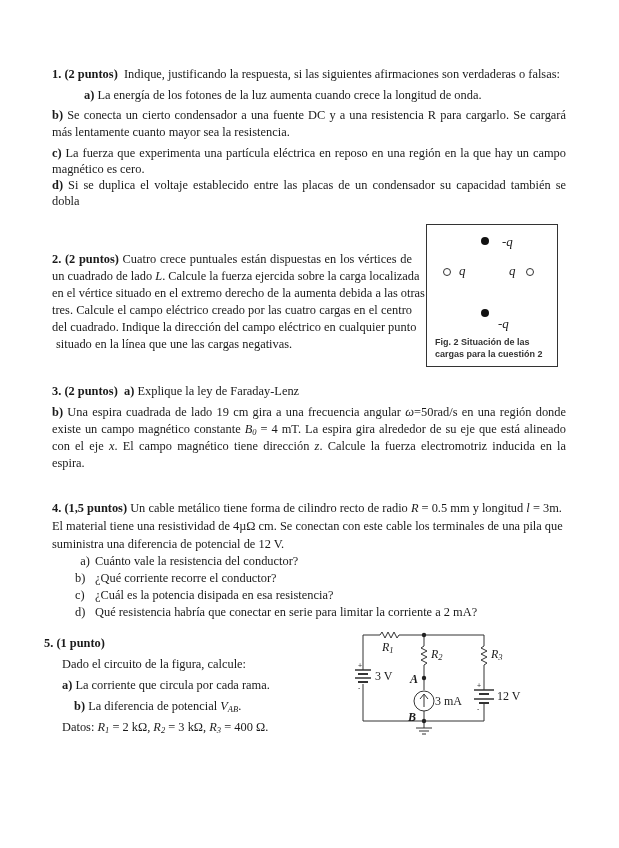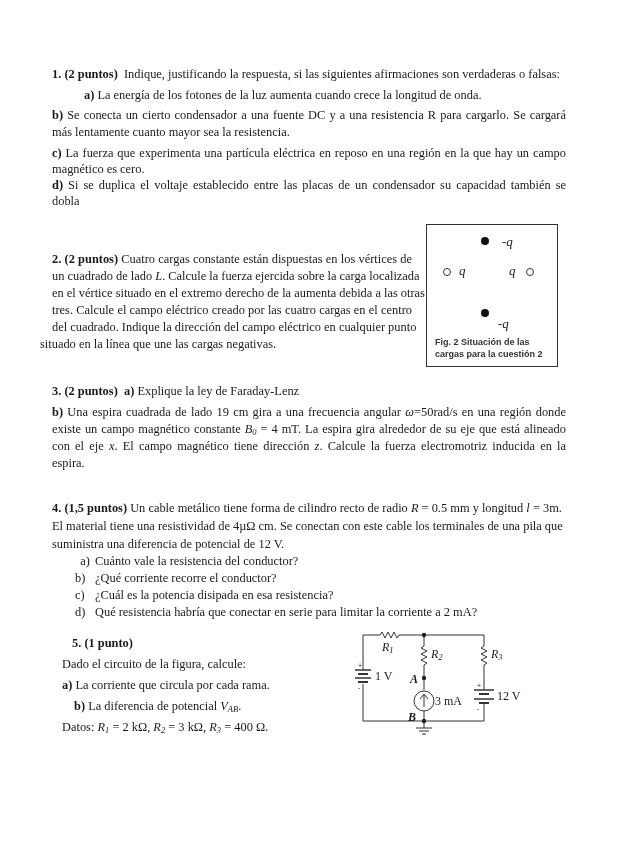--- a/index.html
+++ b/index.html
@@ -44,29 +44,29 @@
 <div class="line" style="left:52px; top:161px;">magnético es cero.</div>
 <div class="just" style="left:52px; top:177px; width:514px;">
   <b>d)</b>
   <span>Si se duplica el voltaje establecido entre las placas de un condensador su capacidad también se</span>
 </div>
 <div class="line" style="left:52px; top:193px;">dobla</div>
 
 <div class="just" style="left:52px; top:251px; width:360px;">
   <b>2.</b>
   <b>(2 puntos)</b>
-  <span>Cuatro cargas constante están dispuestas en los vértices de</span>
+  <span>Cuatro crece puntuales están dispuestas en los vértices de</span>
 </div>
 <div class="just" style="left:52px; top:268px; width:360px;">
   <span>un cuadrado de lado </span><i>L</i><span>. Calcule la fuerza ejercida sobre la carga localizada</span>
 </div>
 <div class="just" style="left:52px; top:285px; width:360px;">en el vértice situado en el extremo derecho de la aumenta debida a las otras</div>
 <div class="just" style="left:52px; top:302px; width:360px;">tres. Calcule el campo eléctrico creado por las cuatro cargas en el centro</div>
 <div class="just" style="left:52px; top:319px; width:360px;">del cuadrado. Indique la dirección del campo eléctrico en cualquier punto</div>
-<div class="line" style="left:40px; top:336px;">situado en la línea que une las cargas negativas.</div>
+<div class="line" style="left:56px; top:336px;">situado en la línea que une las cargas negativas.</div>
 
 <div class="fig-box">
   <div class="dot-f" style="left:54px; top:12px;"></div>
   <span class="q" style="left:75px; top:9px;">-q</span>
 
   <div class="dot-o" style="left:16px; top:43px;"></div>
   <span class="q" style="left:32px; top:38px;">q</span>
 
   <span class="q" style="left:82px; top:38px;">q</span>
   <div class="dot-o" style="left:99px; top:43px;"></div>
@@ -109,21 +109,21 @@
 <div class="list-item" style="left:75px; top:570px;">
   <span class="lbl">b)</span><span>¿Qué corriente recorre el conductor?</span>
 </div>
 <div class="list-item" style="left:75px; top:587px;">
   <span class="lbl">c)</span><span>¿Cuál es la potencia disipada en esa resistencia?</span>
 </div>
 <div class="list-item" style="left:75px; top:604px;">
   <span class="lbl">d)</span><span>Qué resistencia habría que conectar en serie para limitar la corriente a 2 mA?</span>
 </div>
 
-<div class="line" style="left:72px; top:635px;">
+<div class="line" style="left:44px; top:635px;">
   <b>5.</b>
   <b>(1 punto)</b>
 </div>
 <div class="line" style="left:62px; top:656px;">Dado el circuito de la figura, calcule:</div>
 <div class="line" style="left:62px; top:677px;">
   <b>a)</b>
   <span>La corriente que circula por cada rama.</span>
 </div>
 <div class="line" style="left:62px; top:698px;margin-left:12px;">
   <b>b)</b>
@@ -183,18 +183,18 @@
     <circle cx="84" cy="101" r="2.2" fill="#222"></circle>
 
     <text x="18" y="48" font-size="7" fill="#333" font-family="Liberation Sans, sans-serif">+</text>
     <text x="18" y="70" font-size="7" fill="#333" font-family="Liberation Sans, sans-serif">-</text>
     <text x="137" y="68" font-size="7" fill="#333" font-family="Liberation Sans, sans-serif">+</text>
     <text x="137" y="91" font-size="7" fill="#333" font-family="Liberation Sans, sans-serif">-</text>
   </svg>
   <span class="ckt-label" style="left:42px; top:20px;"><i>R</i><span class="sub">1</span></span>
   <span class="ckt-label" style="left:91px; top:27px;"><i>R</i><span class="sub">2</span></span>
   <span class="ckt-label" style="left:151px; top:27px;"><i>R</i><span class="sub">3</span></span>
-  <span class="ckt-label" style="left:35px; top:49px;">1 V</span>
+  <span class="ckt-label" style="left:35px; top:49px;">3 V</span>
   <span class="ckt-label" style="left:157px; top:69px;">12 V</span>
   <span class="ckt-label" style="left:95px; top:74px;">3 mA</span>
   <span class="ckt-label" style="left:70px; top:52px; font-weight:bold; font-style:italic;">A</span>
   <span class="ckt-label" style="left:68px; top:90px; font-weight:bold; font-style:italic;">B</span>
 </div>
 
 </body></html>

